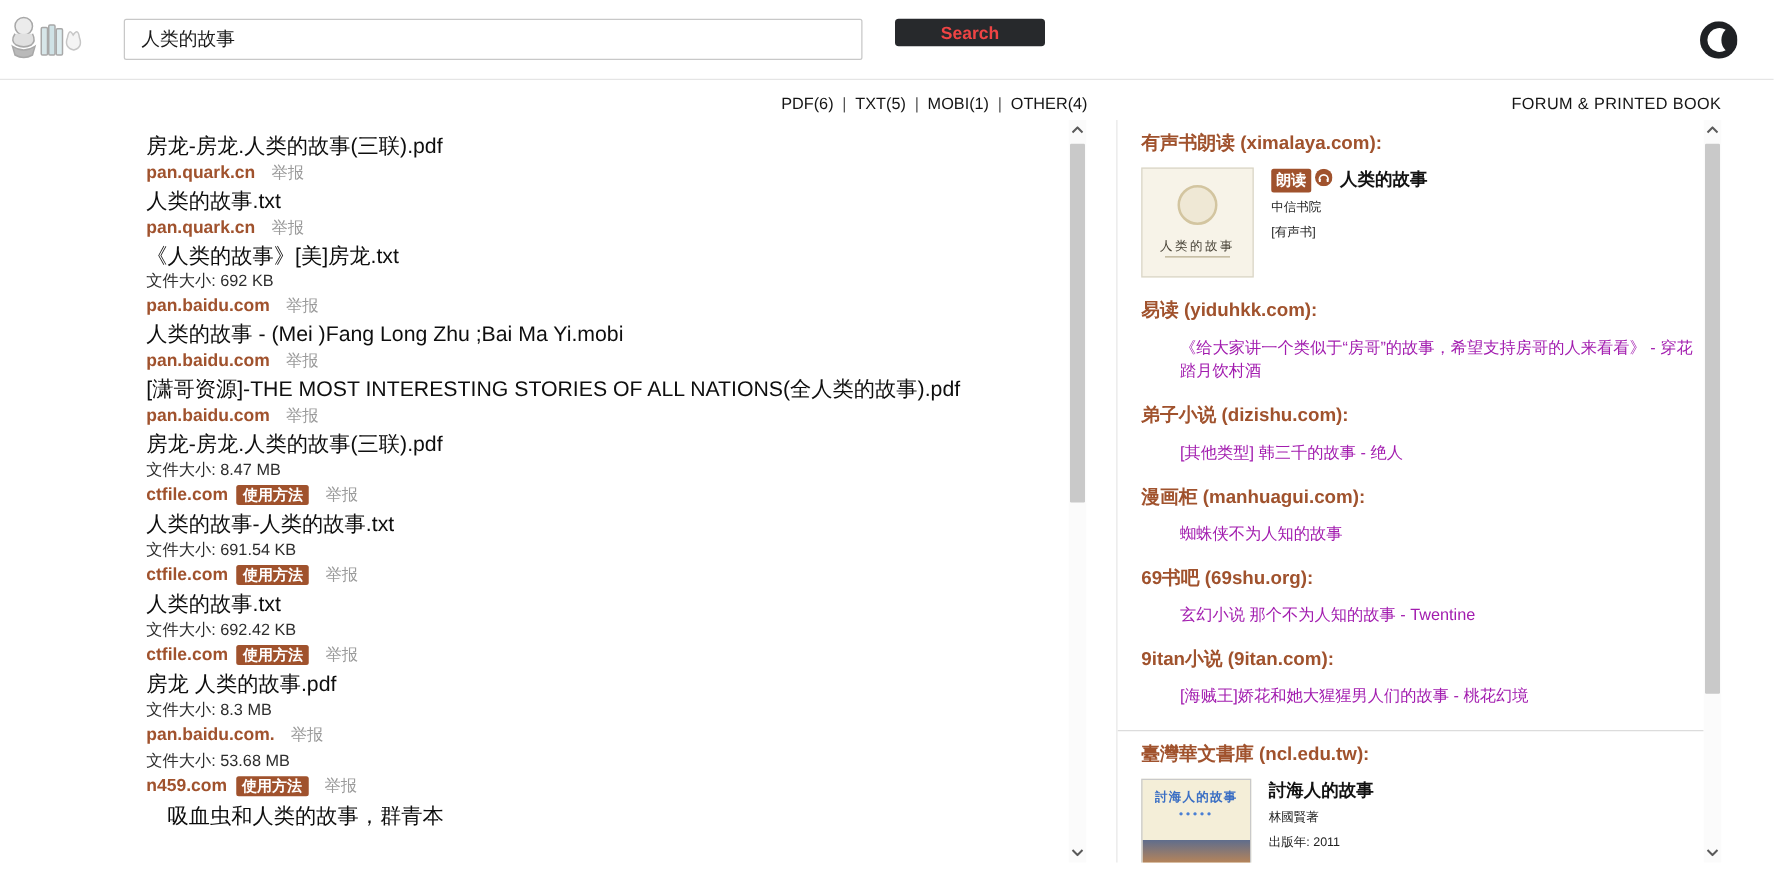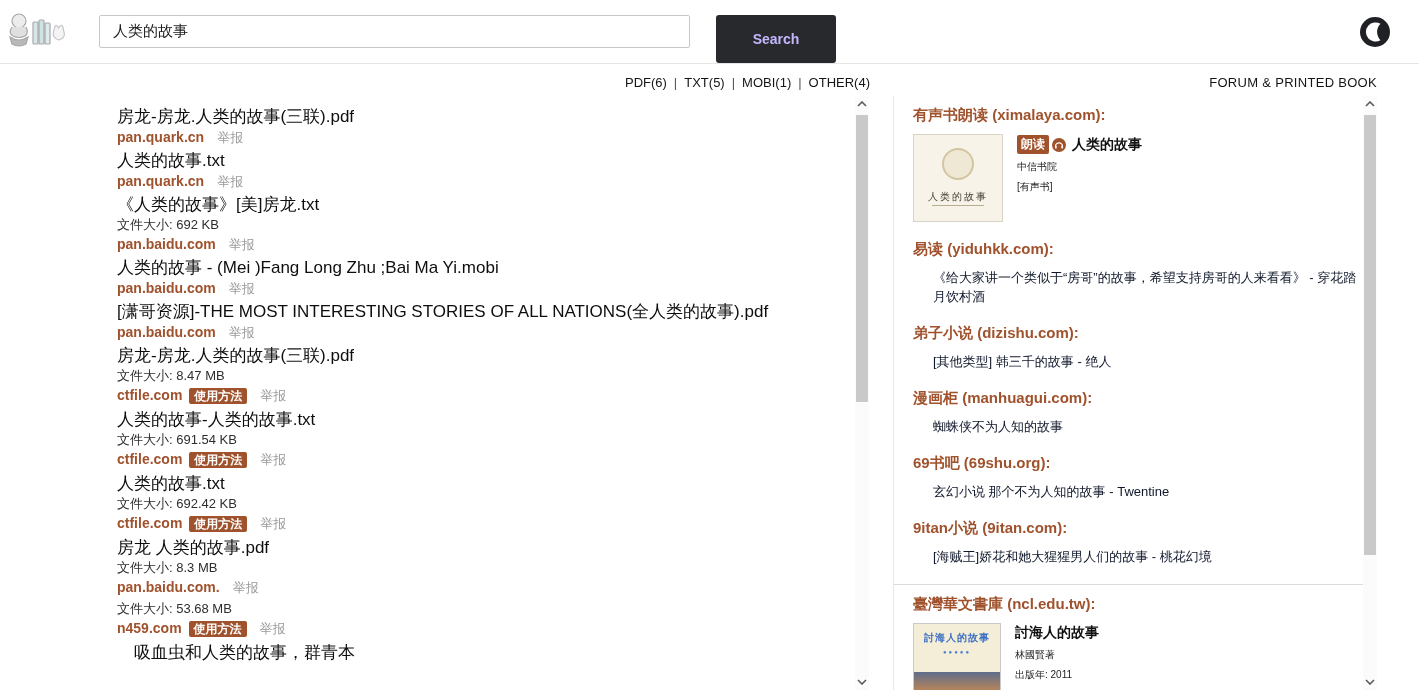--- a/index.html
+++ b/index.html
@@ -6,22 +6,22 @@
   html,body { width:1419px; height:698px; background:#fff; overflow:hidden;
     font-family:"Liberation Sans","DejaVu Sans",sans-serif; position:relative; color:#111; }
 
   
   .topbar { position:absolute; left:0; top:0; width:1419px; height:64px; background:#fff;
     border-bottom:1px solid #e5e5e5; }
   .logo { position:absolute; left:6px; top:9px; width:64px; height:46px; }
   .search-input { position:absolute; left:99px; top:15px; width:591px; height:33px;
     border:1px solid #c8c8c8; border-radius:2px; font-size:15px; color:#1a1a1a;
     padding:0 13px; outline:none; font-family:inherit; }
-  .search-btn { position:absolute; left:716px; top:15px; width:120px; height:48px;
-    background:#27292c; color:#c4b5fd; border:none; border-radius:3px; font-weight:bold;
+  .search-btn { position:absolute; left:716px; top:15px; width:120px; height:22px;
+    background:#27292c; color:#ef4444; border:none; border-radius:3px; font-weight:bold;
     font-size:14px; font-family:inherit; cursor:pointer; }
   .theme-toggle { position:absolute; left:1360px; top:17px; width:30px; height:30px;
     border-radius:50%; cursor:pointer; }
 
   
   .filterbar { position:absolute; left:0; top:75px; width:1419px; height:20px; }
   .filters { position:absolute; right:549px; top:0; font-size:13px; color:#151515; white-space:nowrap;text-align:center; }
   .filters .filter { cursor:pointer; }
   .filters .sep { color:#555; margin:0 7px; }
   .right-heading { position:absolute; right:42px; top:0; font-size:13px; color:#151515; letter-spacing:0.3px; }
@@ -42,42 +42,42 @@
   .sb-arrow { position:absolute; left:0; width:14px; height:16px; display:flex;
     align-items:center; justify-content:center; cursor:pointer; }
   .sb-arrow.up { top:0; } .sb-arrow.down { bottom:0; }
   .sb-thumb { position:absolute; left:1px; width:12px; background:#c9c9c9; border-radius:1px; cursor:pointer; }
 
   
   .side-panel { position:absolute; left:893px; top:96px; width:470px; height:594px;
     border-left:1px solid #e7e7e7; overflow:hidden; padding:10px 0 0 19px; }
   .s-section { margin-bottom:18px; }
   .s-header { color:#a0522d; font-weight:bold; font-size:15px; line-height:18px; cursor:pointer; }
-  .s-link { font-size:13px; color:#0f172a; line-height:19px; margin:10px 0 0 20px;
+  .s-link { font-size:13px; color:#a21caf; line-height:19px; margin:10px 0 0 31px;
     max-width:432px; cursor:pointer; }
   .s-divider { border-top:1px solid #dcdcdc; margin:0 0 10px -19px; }
 
   .book-card { display:flex; margin:10px 0 0 0; }
   .cover { flex:0 0 auto; margin-right:14px; cursor:pointer; position:relative; }
   .cover-audio { width:90px; height:88px; background:#f7f3e8; border:1px solid #d9d5c6; }
   .cover-audio .ring { position:absolute; left:50%; top:13px; transform:translateX(-50%);
     width:32px; height:32px; border:2px solid #d3c5a0; border-radius:50%; background:#efe8d5; }
   .cover-audio .ctitle { position:absolute; top:55px; width:100%; text-align:center;
     font-size:10px; color:#494438; letter-spacing:2px; }
   .cover-audio .cline { position:absolute; top:70px; left:20%; width:60%; height:3px;
     border-top:1px solid #b8ad8e; }
   .cover-sea { width:88px; height:88px; border:1px solid #c9c9c9; background:#f4eed8; overflow:hidden; }
   .cover-sea .sea-top { height:48px; padding-top:7px; }
   .cover-sea .sea-title { text-align:center; font-size:10px; font-weight:bold; color:#3b6fc4; letter-spacing:1px; }
   .cover-sea .sea-dots { text-align:center; font-size:6px; color:#4a7fd4; letter-spacing:2px; margin-top:4px; }
   .cover-sea .sea-bottom { height:40px;
     background:linear-gradient(#5f6d8c 0%, #c8894f 55%, #e8a24a 70%, #6e3d1e 100%); }
 
   .book-info { padding-top:1px; }
-  .b-line1 { display:flex; align-items:center; margin-bottom:4px; }
+  .b-line1 { display:flex; align-items:flex-start; margin-bottom:4px; }
   .audio-badge { background:#a0522d; color:#fff; font-size:12px; font-weight:bold;
     padding:1px 4px; border-radius:2px; margin-right:3px; cursor:pointer; }
   .audio-icon { display:inline-flex; margin-right:6px; }
   .b-title { font-size:14px; font-weight:bold; color:#121212; cursor:pointer; }
   .b-sub { font-size:10px; color:#222; line-height:18px; margin-bottom:2px; }
 </style>
 </head>
 <body>
 
 <div class="topbar">

